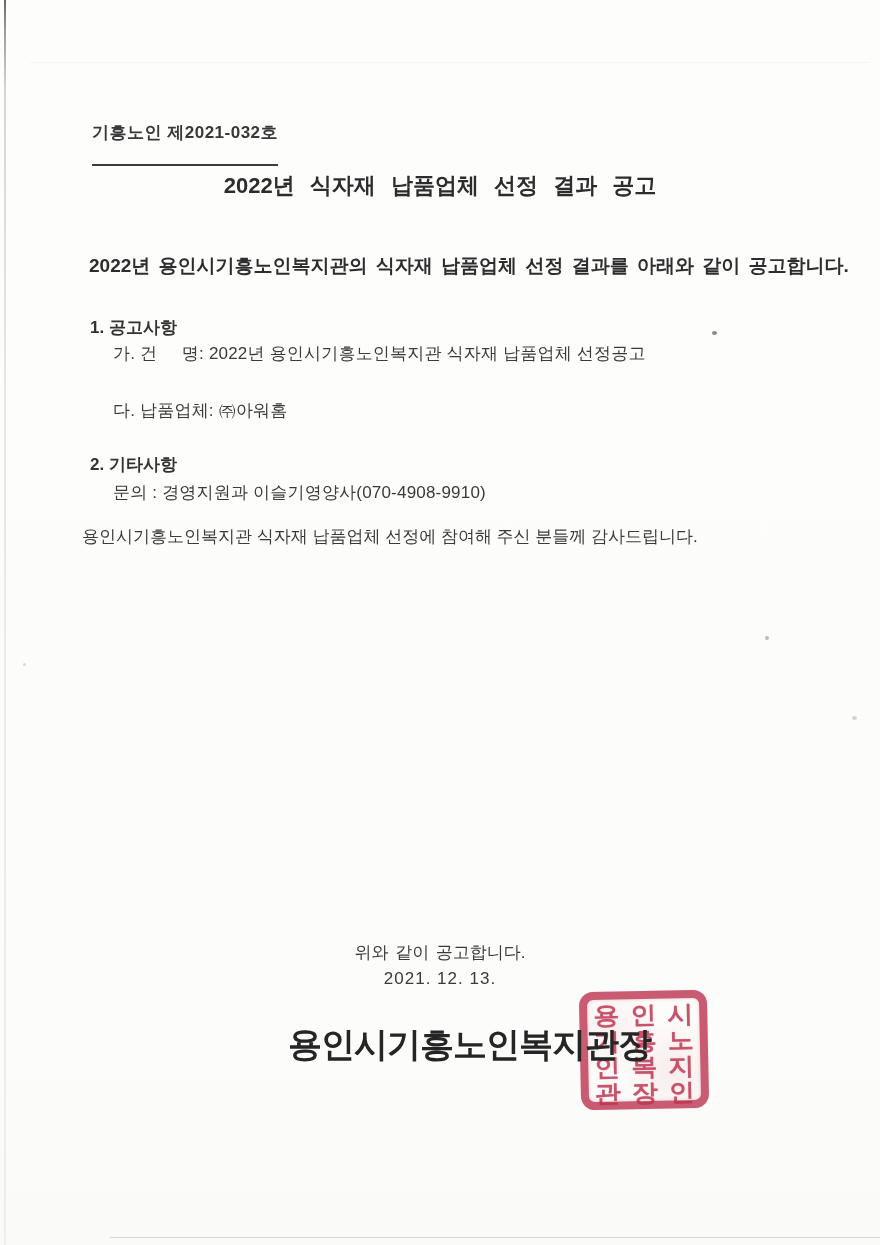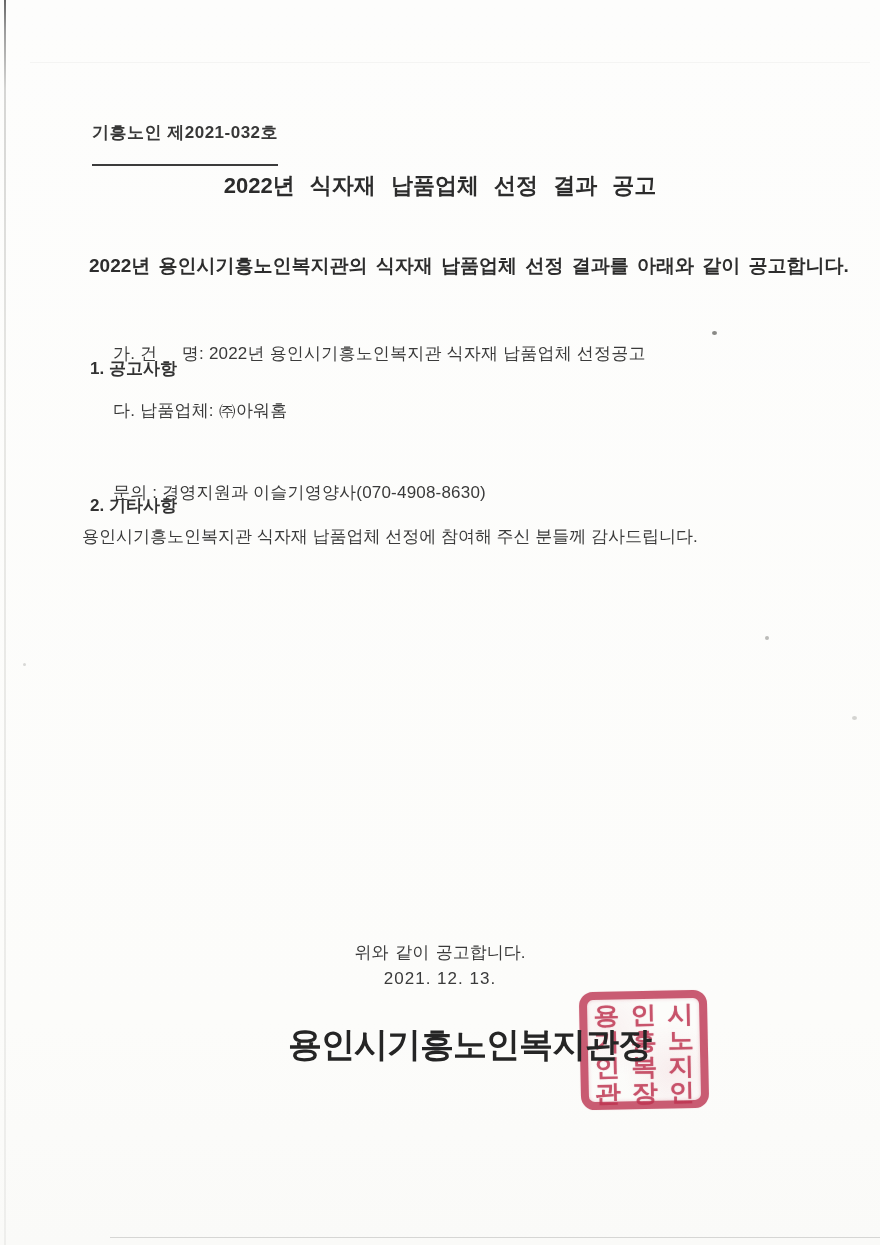--- a/index.html
+++ b/index.html
@@ -44,21 +44,21 @@
     letter-spacing:0px; word-spacing:9px;
     transform:scaleY(1.02);
   }
   .intro {
     position:absolute; left:89px; top:253px;
     font-size:19px; font-weight:700; color:#2d2d2d;
     word-spacing:3px; white-space:pre;
   }
   .sec-heading {
     position:absolute; left:90px;
-    font-size:17px; font-weight:700; color:#323232; white-space:pre;margin-top:41px;
+    font-size:17px; font-weight:700; color:#323232; white-space:pre;
   }
   .sec1-heading { top:316px; }
   .sec2-heading { top:453px;text-align:center; }
   .item {
     position:absolute; left:113px;
     font-size:17px; font-weight:400; color:#3a3a3a;
     white-space:pre; letter-spacing:.2px;
   }
   .item1 { top:342px; }
   .item2 { top:372px; }
@@ -119,21 +119,21 @@
 
   <div class="title">2022년 식자재 납품업체 선정 결과 공고</div>
 
   <div class="intro">2022년 용인시기흥노인복지관의 식자재 납품업체 선정 결과를 아래와 같이 공고합니다.</div>
 
   <div class="sec-heading sec1-heading">1. 공고사항</div>
   <div class="item item1">가. 건     명: 2022년 용인시기흥노인복지관 식자재 납품업체 선정공고</div>
   <div class="item item3">다. 납품업체: ㈜아워홈</div>
 
   <div class="sec-heading sec2-heading">2. 기타사항</div>
-  <div class="item contact">문의 : 경영지원과 이슬기영양사(070-4908-8630)</div>
+  <div class="item contact">문의 : 경영지원과 이슬기영양사(070-4908-9910)</div>
 
   <div class="thanks">용인시기흥노인복지관 식자재 납품업체 선정에 참여해 주신 분들께 감사드립니다.</div>
 
   <div class="closing-line closing-1">위와 같이 공고합니다.</div>
   <div class="closing-line closing-date">2021. 12. 13.</div>
 
   <div class="signature">용인시기흥노인복지관장</div>
 
   <div class="stamp">
     <div class="stamp-row">

